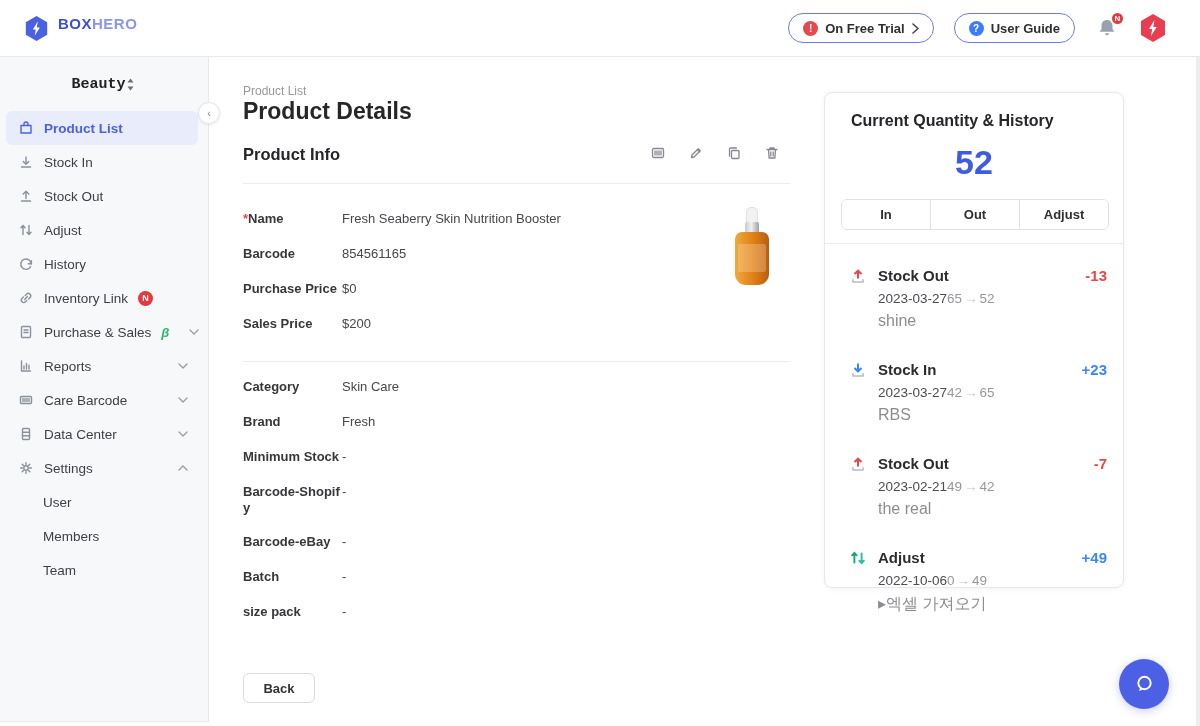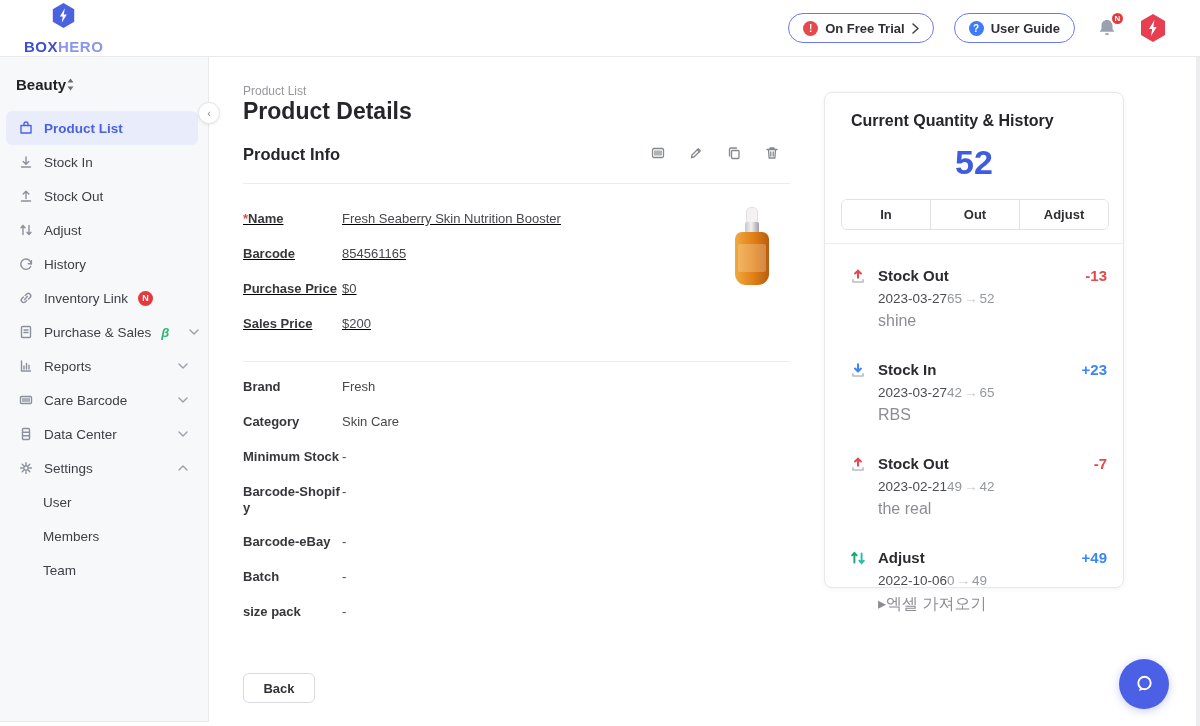--- a/index.html
+++ b/index.html
@@ -4,43 +4,43 @@
 <style>
   * { margin:0; padding:0; box-sizing:border-box; }
   html,body { width:1200px; height:726px; background:#fff; overflow:hidden;
               font-family:"Liberation Sans","DejaVu Sans",sans-serif; }
   .app { position:relative; width:1200px; height:726px; background:#fff; }
 
   
   .topbar { position:absolute; top:0; left:0; right:0; height:57px; background:#fff;
             border-bottom:1px solid #e9e9ec; display:flex; align-items:center;
             padding:0 33px 0 24px; z-index:20; }
-  .brand { display:flex; align-items:center; gap:9px; cursor:pointer;flex-direction:column; }
+  .brand { display:flex; gap:9px; cursor:pointer; }
   .brand-text { font-size:15px; font-weight:700; letter-spacing:.5px; }
   .brand-text .b1 { color:#3d4fd0; }
   .brand-text .b2 { color:#8a96ee; font-weight:700; }
   .topbar-right { margin-left:auto; display:flex; align-items:center; gap:20px; }
   .pill { display:flex; align-items:center; gap:7px; height:30px; padding:0 14px;
           border:1px solid #6b7af0; border-radius:16px; background:#fff; cursor:pointer;
           font-size:13px; font-weight:700; color:#2f2f33; }
   .circ { width:15px; height:15px; border-radius:50%; color:#fff; font-size:10px; font-weight:700;
           display:flex; align-items:center; justify-content:center; }
   .circ.red { background:#e5484d; }
   .circ.blue { background:#3e7bfa; }
   .bell-wrap { position:relative; width:24px; height:24px; cursor:pointer; }
   .bell-badge { position:absolute; top:-5px; right:-6px; width:15px; height:15px; background:#e5393e;
                 border:2px solid #fff; border-radius:50%; color:#fff; font-size:8px; font-weight:700;
                 display:flex; align-items:center; justify-content:center; }
   .hex-avatar { cursor:pointer; display:block; }
 
   
   .sidebar { position:absolute; top:57px; left:0; width:209px; bottom:4px;
              background:#f7f8fa; border-right:1px solid #e9e9ec; border-bottom:1px solid #e9e9ec; z-index:5; }
-  .side-head { height:54px; display:flex; align-items:center; justify-content:flex-start;
-               padding:0 18px 0 16px; cursor:pointer; }
+  .side-head { height:54px; display:flex; align-items:center; justify-content:center;
+               padding:0 18px 0 16px; cursor:pointer;font-family:Liberation Mono, monospace; }
   .side-head .ws { font-size:15px; font-weight:700; color:#222; }
   .menu-item { position:relative; height:34px; margin:0 10px 0 6px; padding:0 10px 0 12px;
                display:flex; align-items:center; gap:10px; border-radius:6px; cursor:pointer;
                font-size:13.5px; color:#3e4046; }
   .menu-item .lbl { flex:0 0 auto; }
   .menu-item.active { background:#e9ecfb; color:#4b62e0; font-weight:700; }
   .menu-item svg.mi { flex:0 0 16px; }
   .menu-item .spacer { flex:1; }
   .n-badge { width:15px; height:15px; border-radius:50%; background:#e5393e; color:#fff;
              font-size:9px; font-weight:700; display:flex; align-items:center; justify-content:center; }
@@ -56,21 +56,21 @@
   .main { position:absolute; top:57px; left:210px; right:0; bottom:0; background:#fff; }
   .scroll-strip { position:absolute; top:0; right:0; bottom:0; width:4px; background:#ededef; }
   .breadcrumb { position:absolute; left:33px; top:27px; font-size:12px; color:#97979c; cursor:pointer; }
   .page-title { position:absolute; left:33px; top:41px; font-size:23px; font-weight:700; color:#26262a; }
   .section-title { position:absolute; left:33px; top:88px; font-size:16.5px; font-weight:700; color:#26262a; }
   .action-icons { position:absolute; left:440px; top:88px; display:flex; gap:22px; }
   .action-icons .aic { width:16px; height:16px; cursor:pointer; }
   .hr1 { position:absolute; left:33px; top:126px; width:547px; border-top:1px solid #ececee; }
   .hr2 { position:absolute; left:33px; top:304px; width:547px; border-top:1px solid #ececee; }
   .fields { position:absolute; left:33px; width:480px; }
-  .fields.f1 { top:152px;text-decoration:underline; }
+  .fields.f1 { top:152px; }
   .fields.f2 { top:320px; }
   .frow { display:flex; align-items:flex-start; min-height:35px; }
   .frow.tall { min-height:50px; }
   .flabel { width:99px; font-size:13px; font-weight:700; color:#37373b; line-height:16px;
             word-break:break-all; padding-top:2px; }
   .fvalue { flex:1; font-size:13px; color:#47474c; line-height:16px; padding-top:2px; }
   .req { color:#e5484d; }
   .back-btn { position:absolute; left:33px; top:616px; width:72px; height:30px; background:#fff;
               border:1px solid #d9dbe0; border-radius:6px; font-size:13px; font-weight:700;
               color:#333; cursor:pointer; font-family:inherit; }
@@ -347,26 +347,26 @@
       <div class="collar"></div>
       <div class="bottle">
           <div class="label"></div>
         </div>
     </div>
 
     <div class="hr2"></div>
 
     <div class="fields f2">
       <div class="frow">
+        <div class="flabel">Category</div>
+        <div class="fvalue">Skin Care</div>
+      </div>
+      <div class="frow">
         <div class="flabel">Brand</div>
         <div class="fvalue">Fresh</div>
-      </div>
-      <div class="frow">
-        <div class="flabel">Category</div>
-        <div class="fvalue">Skin Care</div>
       </div>
       <div class="frow">
         <div class="flabel">Minimum Stock</div>
         <div class="fvalue">-</div>
       </div>
       <div class="frow tall">
         <div class="flabel">Barcode-Shopify</div>
         <div class="fvalue">-</div>
       </div>
       <div class="frow">

